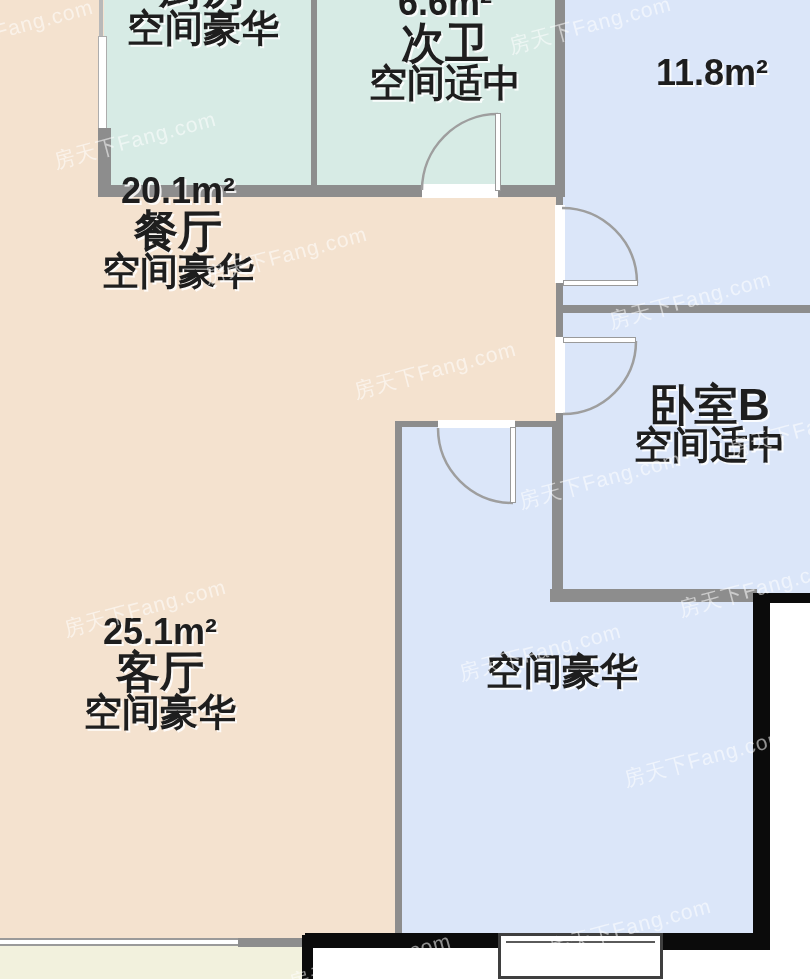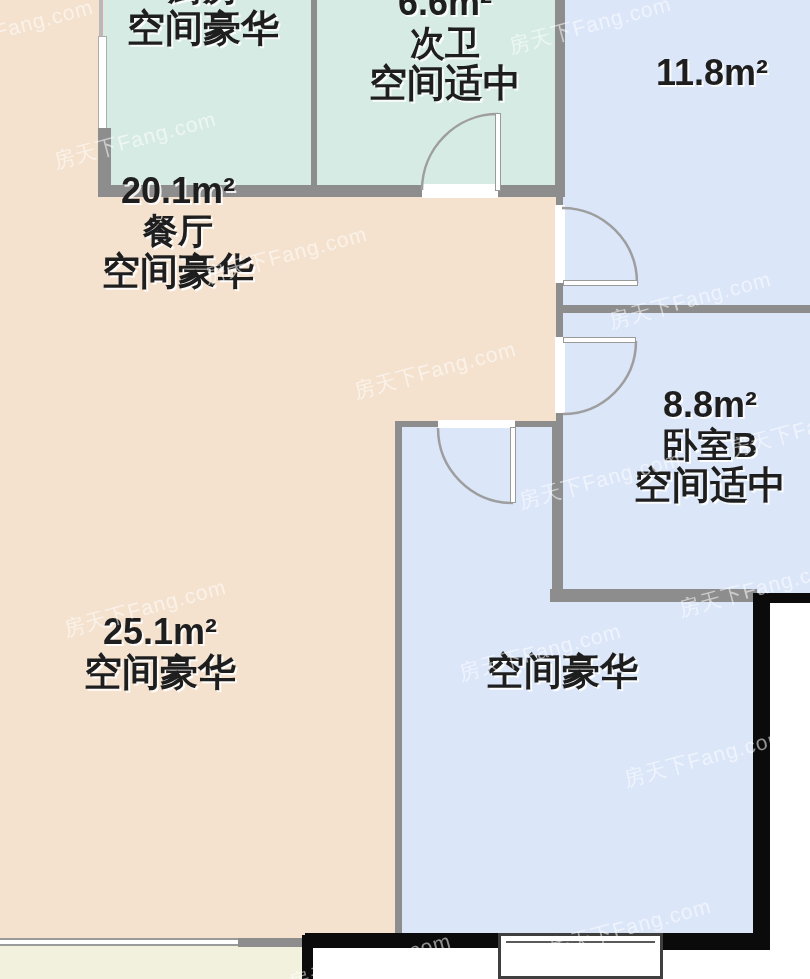--- a/index.html
+++ b/index.html
@@ -20,21 +20,21 @@
   .window-side{position:absolute;background:#ffffff;border:1px solid #adadad;box-sizing:border-box;}
   .window-bay{position:absolute;background:#ffffff;border:3px solid #3f3f3f;box-sizing:border-box;}
   .window-bay-inner{position:absolute;background:#5a5a5a;}
   
   .room-label{
     position:absolute;transform:translateX(-50%);
     text-align:center;white-space:nowrap;color:#1e1e1e;font-weight:700;
     text-shadow:2px 2px 0 rgba(255,255,255,0.85);line-height:40px;
   }
   .lbl-area{font-size:36px;display:block;}
-  .lbl-name{font-size:35px;display:block;}
+  .lbl-name{font-size:44px;display:block;}
   .lbl-quality{font-size:38px;display:block;}
   
   .wm{
     position:absolute;transform:translate(-50%,-50%) rotate(-15deg);
     color:rgba(255,255,255,0.55);font-size:21px;font-weight:500;
     letter-spacing:1px;white-space:nowrap;pointer-events:none;
   }
   svg.arcs{position:absolute;left:0;top:0;pointer-events:none;}
 </style>
 </head>
@@ -109,27 +109,27 @@
     <span class="lbl-area">11.8m²</span>
   </div>
 
   <div class="room-label" style="left:178px;top:171px;">
     <span class="lbl-area">20.1m²</span>
     <span class="lbl-name">餐厅</span>
     <span class="lbl-quality">空间豪华</span>
   </div>
 
   <div class="room-label" style="left:710px;top:385px;">
-    <span class="lbl-area">8.8m²</span>
     <span class="lbl-name">卧室B</span>
     <span class="lbl-quality">空间适中</span>
   </div>
 
   <div class="room-label" style="left:160px;top:612px;">
     <span class="lbl-area">25.1m²</span>
+    <span class="lbl-name">客厅</span>
     <span class="lbl-quality">空间豪华</span>
   </div>
 
   <div class="room-label" style="left:562px;top:651px;">
     <span class="lbl-quality">空间豪华</span>
   </div>
 
   <div class="wm" style="left:12px;top:28px;">房天下Fang.com</div>
   <div class="wm" style="left:135px;top:140px;">房天下Fang.com</div>
   <div class="wm" style="left:286px;top:255px;">房天下Fang.com</div>

